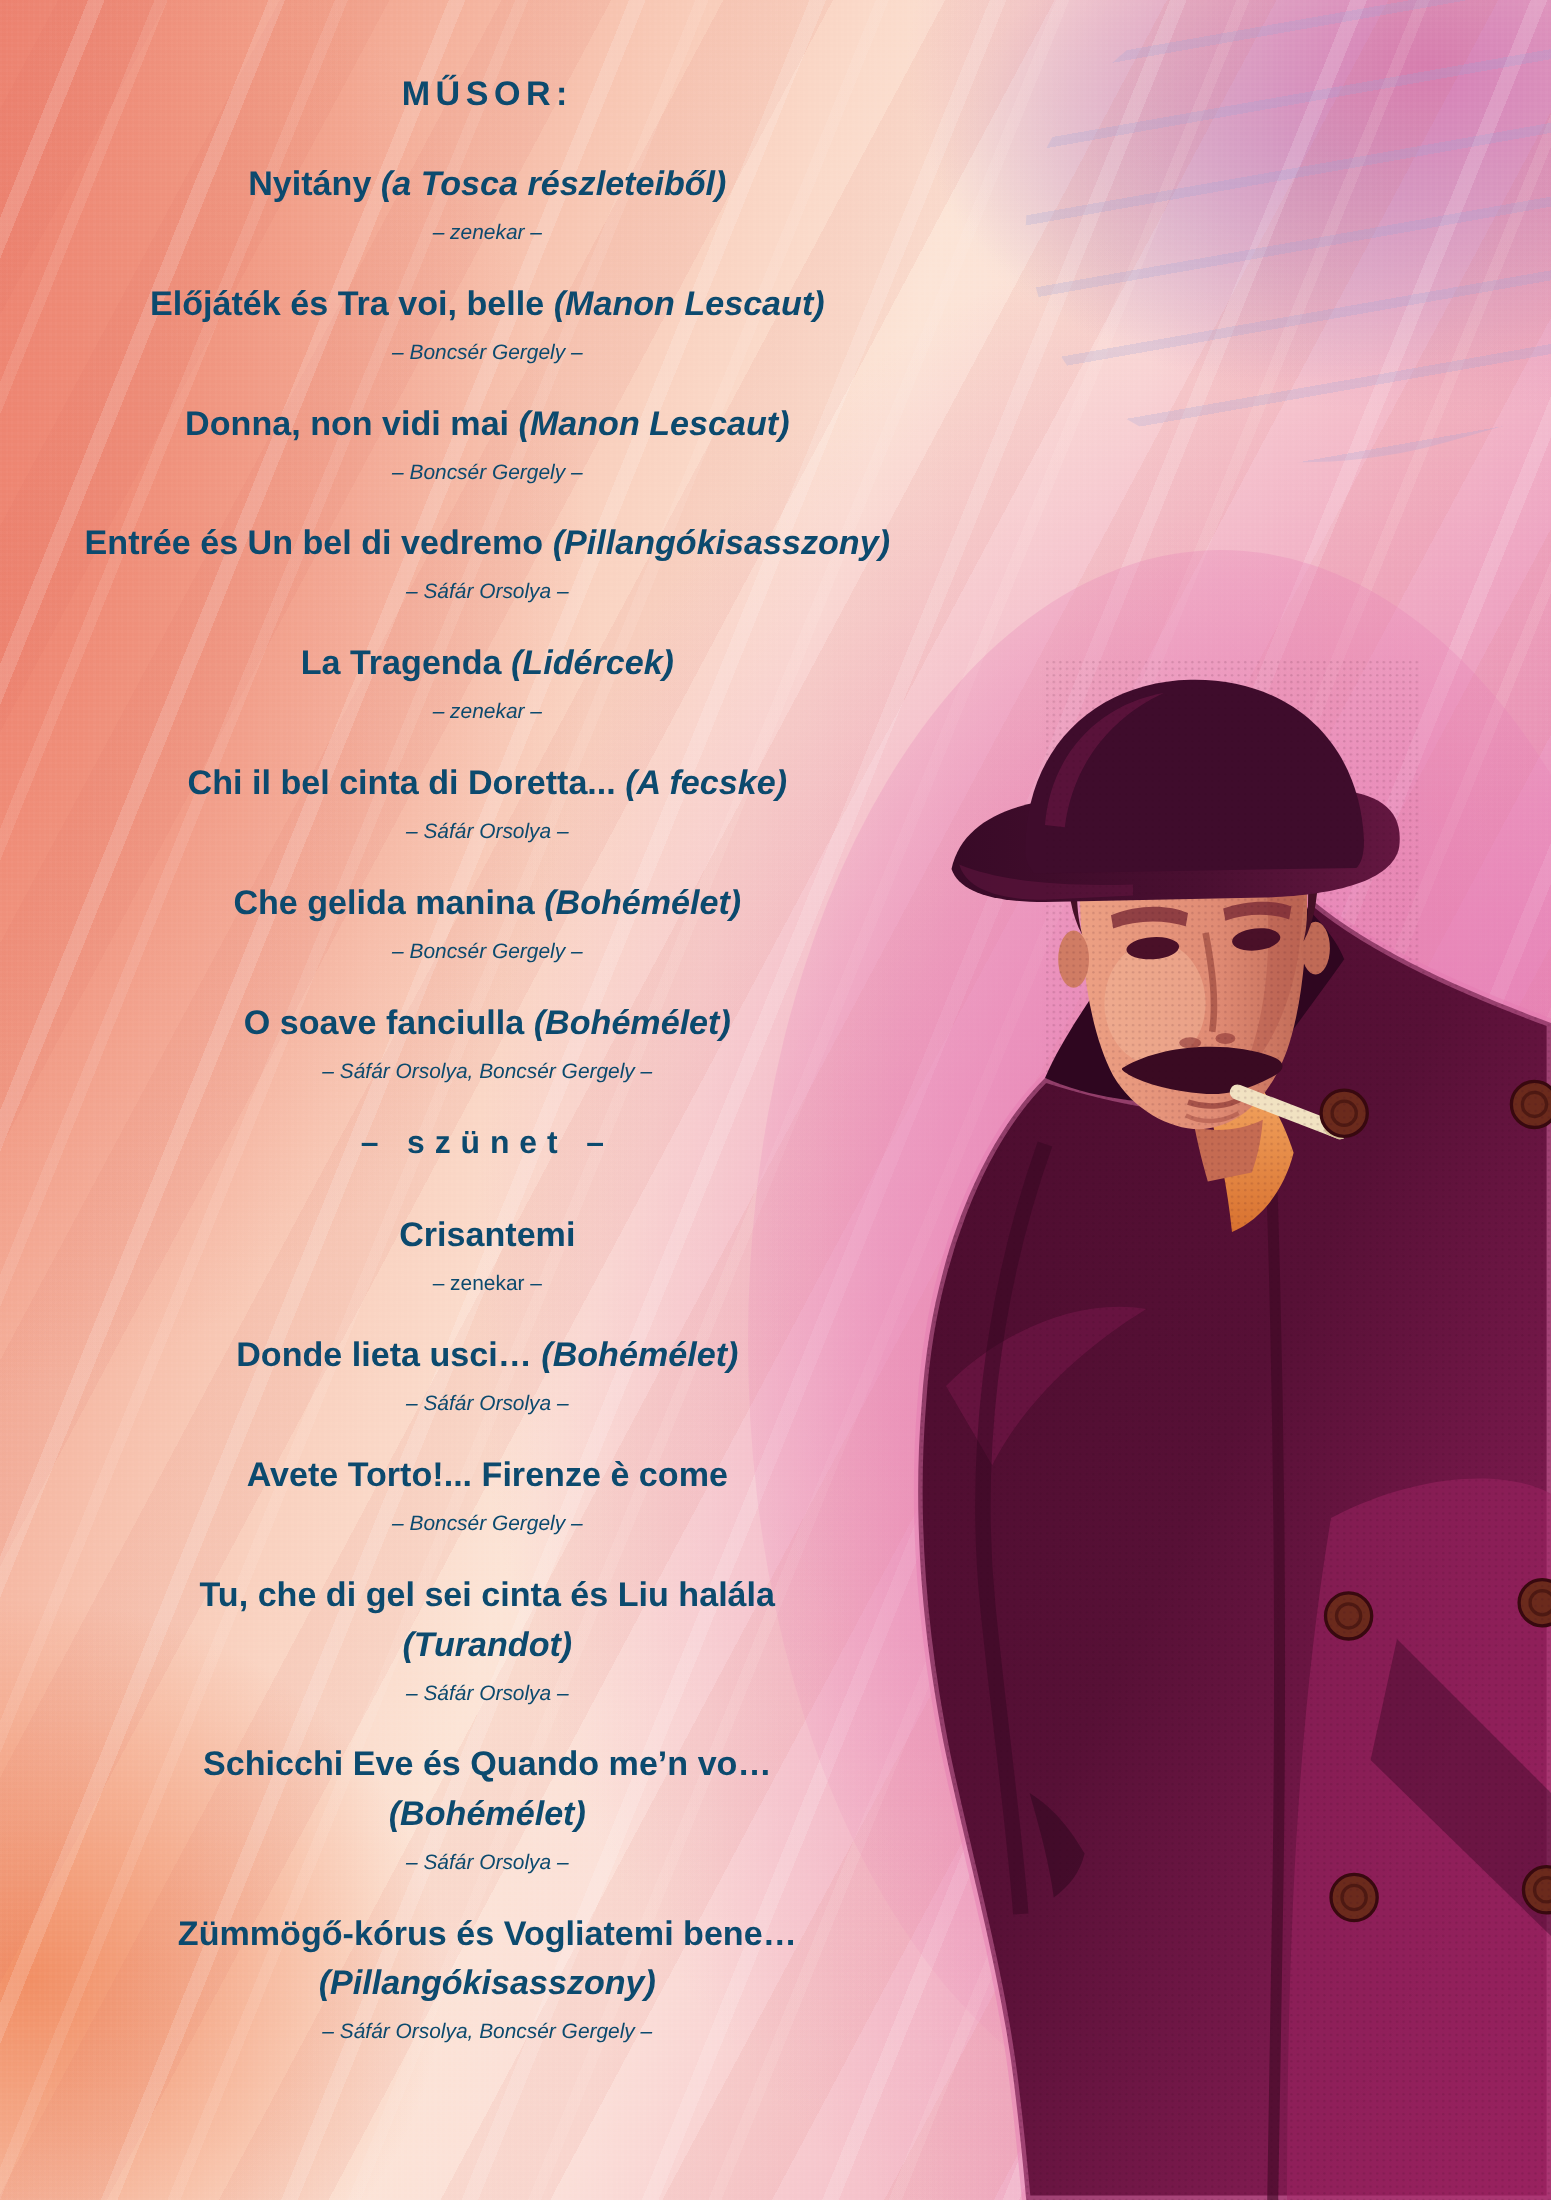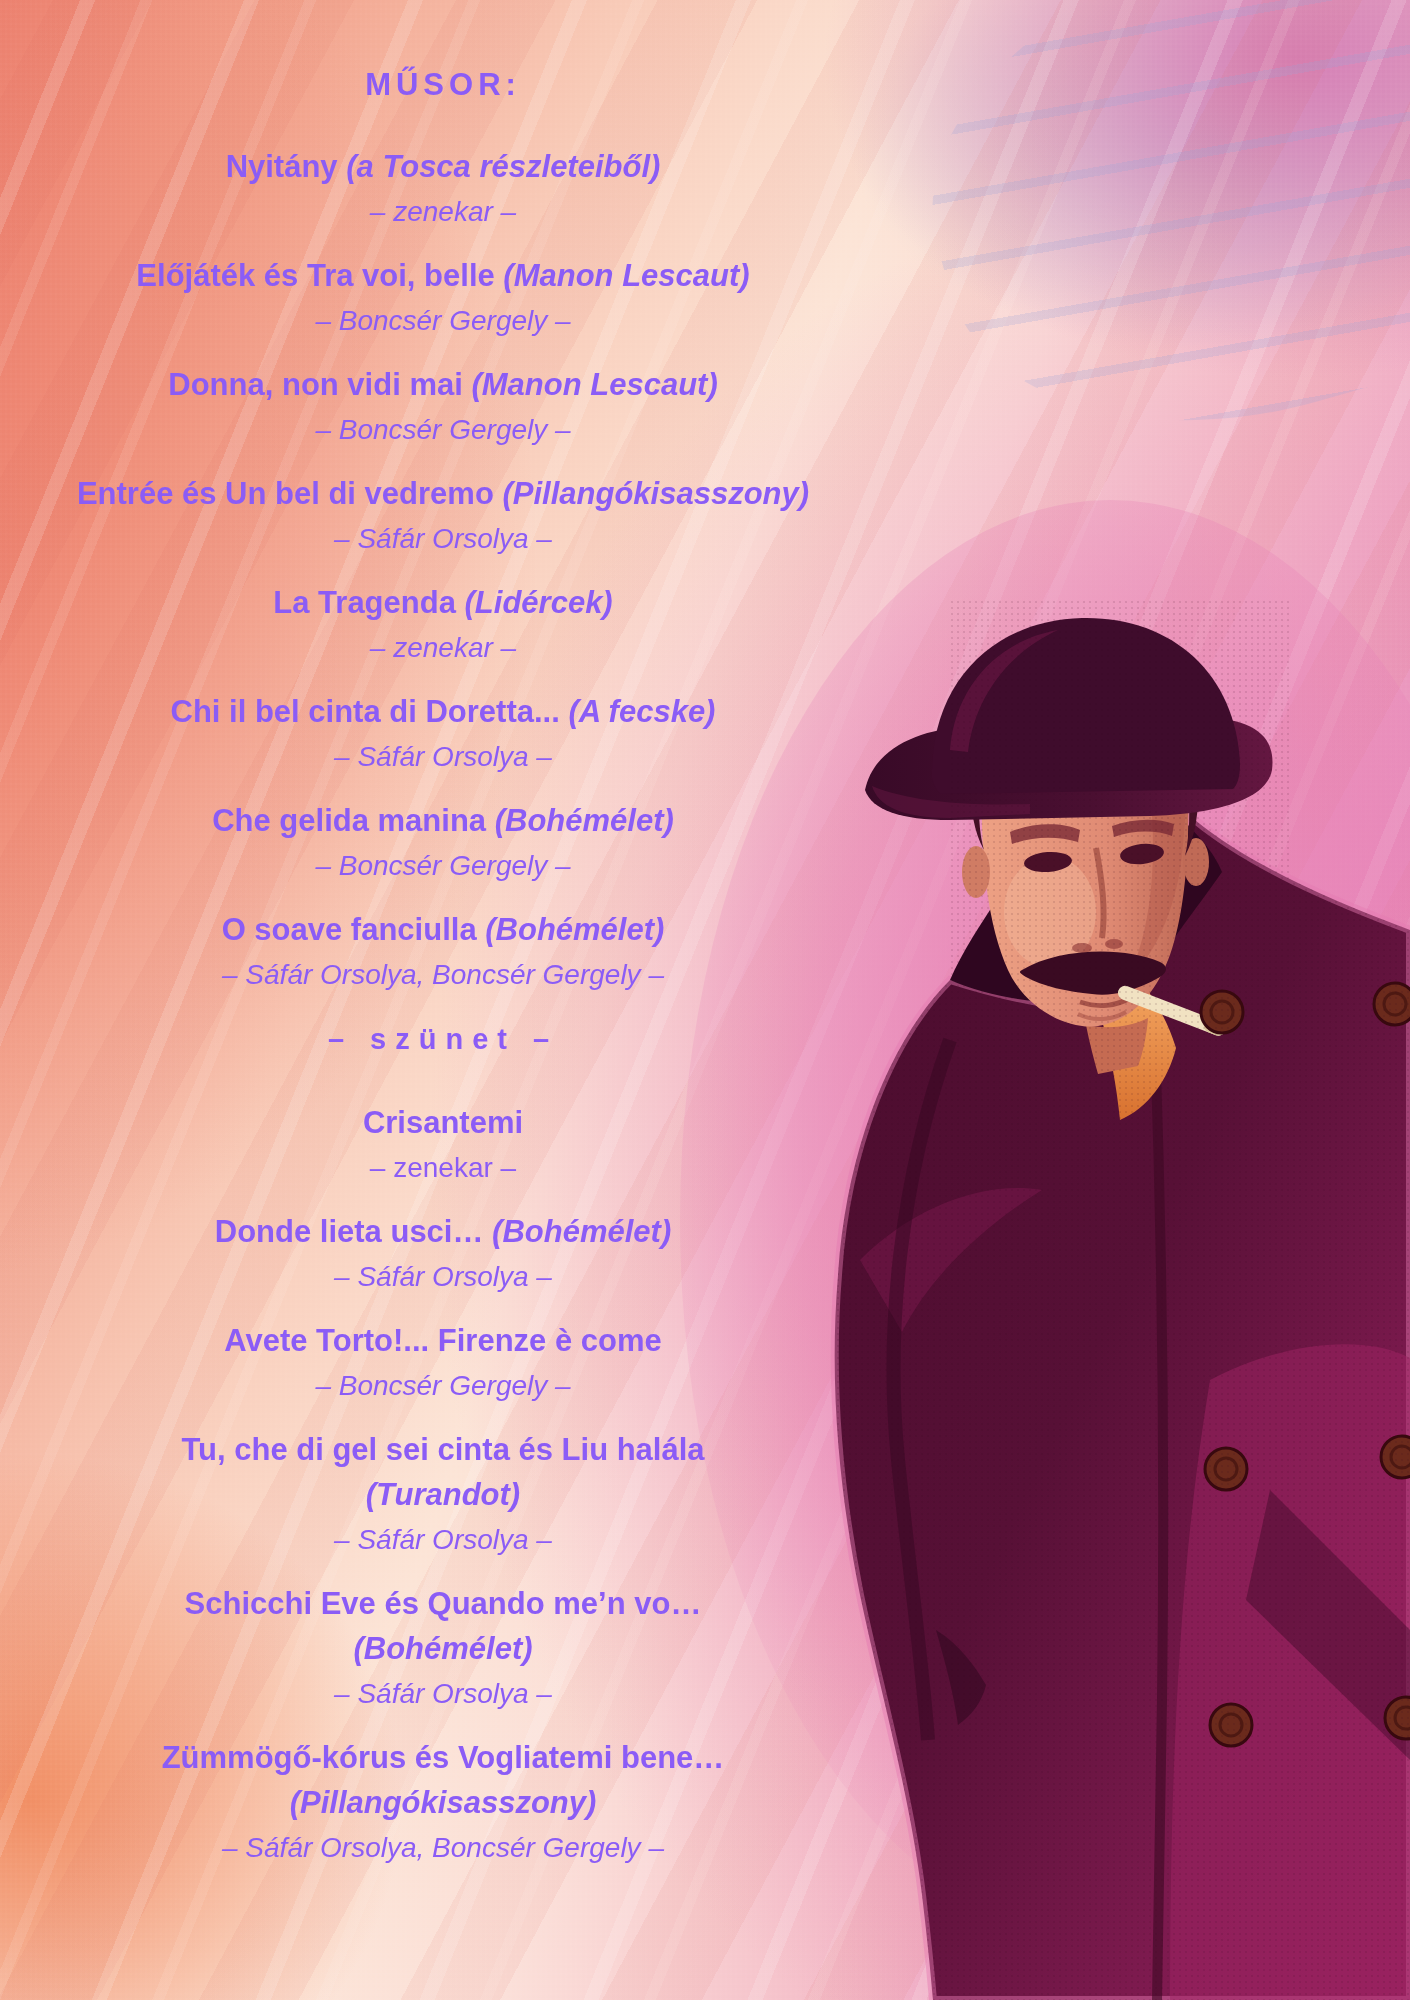--- a/index.html
+++ b/index.html
@@ -33,29 +33,29 @@
   .blue-swash{
     position:absolute;left:930px;top:-60px;width:720px;height:460px;
     transform:rotate(-16deg);opacity:.75;border-radius:45%;
     background:repeating-linear-gradient(6deg, rgba(150,162,215,0) 0 30px, rgba(150,162,215,.30) 30px 39px, rgba(150,162,215,0) 39px 66px);
   }
   
   .portrait{position:absolute;left:650px;top:480px;width:760px;height:1520px;z-index:2;}
   
   .program{
     position:absolute;left:0;top:0;width:886px;z-index:3;
-    text-align:center;color:#8b5cf6;
+    text-align:center;color:#0c4a6e;
   }
   .heading{
     font-size:31px;font-weight:bold;letter-spacing:5px;
     line-height:45px;margin:62px 0 37px 0;
   }
   .entry{margin-bottom:19px;}
   .entry .tl{font-size:31px;font-weight:bold;line-height:45px;}
-  .entry .by{font-size:28px;line-height:45px;text-align:center;}
+  .entry .by{font-size:19px;line-height:45px;text-align:center;}
   .it{font-style:italic;}
   .intermission{
     font-size:29px;font-weight:bold;letter-spacing:9px;
     line-height:45px;margin:20px 0 38px 0;text-align:center;
   }
 </style>
 </head>
 <body>
 
 <div class="canvas">

